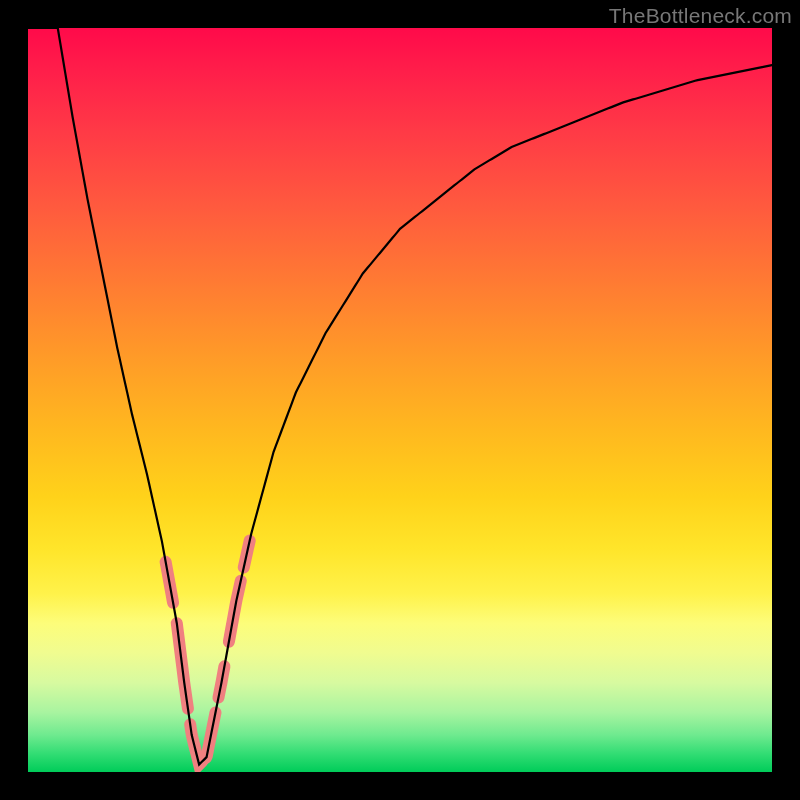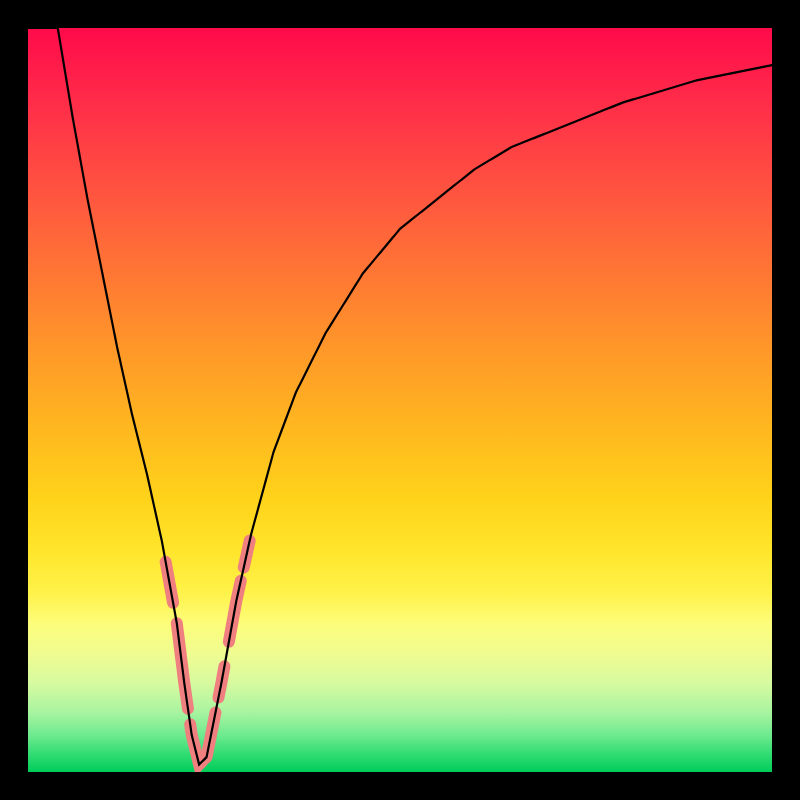--- a/index.html
+++ b/index.html
@@ -98,13 +98,14 @@
           <path class="marker-cap" d="M162.19 696.38 L163.18 703.33 L164.18 708.78 L165.17 712.75 L166.16 716.72 L167.15 720.69 L168.14 724.66 L169.14 728.62 L170.13 732.59 L171.12 736.56 L172.11 735.57 L173.10 734.58 L174.10 733.58 " stroke="#f08080"></path>
           <path class="marker-cap" d="M177.07 730.61 L177.94 729.74 L178.81 727.88 L179.68 723.54 L180.54 719.20 L181.41 714.86 L182.28 710.52 L183.15 706.18 L184.02 701.84 L184.88 697.50 L185.75 693.16 L186.62 688.82 L187.49 684.48 " stroke="#f08080"></path>
           <path class="marker-cap" d="M190.46 669.60 L190.96 667.12 L191.46 664.64 L191.95 662.16 L192.45 659.68 L192.94 657.20 L193.44 654.72 L193.94 651.99 L194.43 649.26 L194.93 646.54 L195.42 643.81 L195.92 641.08 L196.42 638.35 " stroke="#f08080"></path>
           <path class="marker-cap" d="M200.88 613.80 L201.87 608.34 L202.86 602.89 L203.86 597.43 L204.85 591.98 L205.84 586.52 L206.83 581.06 L207.82 575.61 L208.82 570.65 L209.81 566.18 L210.80 561.72 L211.79 557.26 L212.78 552.79 " stroke="#f08080"></path>
           <path class="marker-cap" d="M215.76 539.40 L216.26 537.17 L216.75 534.94 L217.25 532.70 L217.74 530.47 L218.24 528.24 L218.74 526.01 L219.23 523.78 L219.73 521.54 L220.22 519.31 L220.72 517.08 L221.22 514.85 L221.71 512.62 " stroke="#f08080"></path>
         </g>
       <path class="main-curve" d="M0.00 0.00 L2.48 0.00 L4.96 0.00 L7.44 0.00 L9.92 0.00 L12.40 0.00 L14.88 0.00 L17.36 0.00 L19.84 0.00 L22.32 0.00 L24.80 0.00 L27.28 0.00 L29.76 0.00 L32.24 14.88 L34.72 29.76 L37.20 44.64 L39.68 59.52 L42.16 74.40 L44.64 89.28 L47.12 102.92 L49.60 116.56 L52.08 130.20 L54.56 143.84 L57.04 157.48 L59.52 171.12 L62.00 183.52 L64.48 195.92 L66.96 208.32 L69.44 220.72 L71.92 233.12 L74.40 245.52 L76.88 257.92 L79.36 270.32 L81.84 282.72 L84.32 295.12 L86.80 307.52 L89.28 319.92 L91.76 331.08 L94.24 342.24 L96.72 353.40 L99.20 364.56 L101.68 375.72 L104.16 386.88 L106.64 396.80 L109.12 406.72 L111.60 416.64 L114.08 426.56 L116.56 436.48 L119.04 446.40 L121.52 457.56 L124.00 468.72 L126.48 479.88 L128.96 491.04 L131.44 502.20 L133.92 513.36 L136.40 527.00 L138.88 540.64 L141.36 554.28 L143.84 567.92 L146.32 581.56 L148.80 595.20 L151.28 615.04 L153.76 634.88 L156.24 654.72 L158.72 672.08 L161.20 689.44 L163.68 706.80 L166.16 716.72 L168.64 726.64 L171.12 736.56 L173.60 734.08 L176.08 731.60 L178.56 729.12 L181.04 716.72 L183.52 704.32 L186.00 691.92 L188.48 679.52 L190.96 667.12 L193.44 654.72 L195.92 641.08 L198.40 627.44 L200.88 613.80 L203.36 600.16 L205.84 586.52 L208.32 572.88 L210.80 561.72 L213.28 550.56 L215.76 539.40 L218.24 528.24 L220.72 517.08 L223.20 505.92 L225.68 496.83 L228.16 487.73 L230.64 478.64 L233.12 469.55 L235.60 460.45 L238.08 451.36 L240.56 442.27 L243.04 433.17 L245.52 424.08 L248.00 417.47 L250.48 410.85 L252.96 404.24 L255.44 397.63 L257.92 391.01 L260.40 384.40 L262.88 377.79 L265.36 371.17 L267.84 364.56 L270.32 359.60 L272.80 354.64 L275.28 349.68 L277.76 344.72 L280.24 339.76 L282.72 334.80 L285.20 329.84 L287.68 324.88 L290.16 319.92 L292.64 314.96 L295.12 310.00 L297.60 305.04 L300.08 301.07 L302.56 297.10 L305.04 293.14 L307.52 289.17 L310.00 285.20 L312.48 281.23 L314.96 277.26 L317.44 273.30 L319.92 269.33 L322.40 265.36 L324.88 261.39 L327.36 257.42 L329.84 253.46 L332.32 249.49 L334.80 245.52 L337.28 242.54 L339.76 239.57 L342.24 236.59 L344.72 233.62 L347.20 230.64 L349.68 227.66 L352.16 224.69 L354.64 221.71 L357.12 218.74 L359.60 215.76 L362.08 212.78 L364.56 209.81 L367.04 206.83 L369.52 203.86 L372.00 200.88 L374.48 198.90 L376.96 196.91 L379.44 194.93 L381.92 192.94 L384.40 190.96 L386.88 188.98 L389.36 186.99 L391.84 185.01 L394.32 183.02 L396.80 181.04 L399.28 179.06 L401.76 177.07 L404.24 175.09 L406.72 173.10 L409.20 171.12 L411.68 169.14 L414.16 167.15 L416.64 165.17 L419.12 163.18 L421.60 161.20 L424.08 159.22 L426.56 157.23 L429.04 155.25 L431.52 153.26 L434.00 151.28 L436.48 149.30 L438.96 147.31 L441.44 145.33 L443.92 143.34 L446.40 141.36 L448.88 139.87 L451.36 138.38 L453.84 136.90 L456.32 135.41 L458.80 133.92 L461.28 132.43 L463.76 130.94 L466.24 129.46 L468.72 127.97 L471.20 126.48 L473.68 124.99 L476.16 123.50 L478.64 122.02 L481.12 120.53 L483.60 119.04 L486.08 118.05 L488.56 117.06 L491.04 116.06 L493.52 115.07 L496.00 114.08 L498.48 113.09 L500.96 112.10 L503.44 111.10 L505.92 110.11 L508.40 109.12 L510.88 108.13 L513.36 107.14 L515.84 106.14 L518.32 105.15 L520.80 104.16 L523.28 103.17 L525.76 102.18 L528.24 101.18 L530.72 100.19 L533.20 99.20 L535.68 98.21 L538.16 97.22 L540.64 96.22 L543.12 95.23 L545.60 94.24 L548.08 93.25 L550.56 92.26 L553.04 91.26 L555.52 90.27 L558.00 89.28 L560.48 88.29 L562.96 87.30 L565.44 86.30 L567.92 85.31 L570.40 84.32 L572.88 83.33 L575.36 82.34 L577.84 81.34 L580.32 80.35 L582.80 79.36 L585.28 78.37 L587.76 77.38 L590.24 76.38 L592.72 75.39 L595.20 74.40 L597.68 73.66 L600.16 72.91 L602.64 72.17 L605.12 71.42 L607.60 70.68 L610.08 69.94 L612.56 69.19 L615.04 68.45 L617.52 67.70 L620.00 66.96 L622.48 66.22 L624.96 65.47 L627.44 64.73 L629.92 63.98 L632.40 63.24 L634.88 62.50 L637.36 61.75 L639.84 61.01 L642.32 60.26 L644.80 59.52 L647.28 58.78 L649.76 58.03 L652.24 57.29 L654.72 56.54 L657.20 55.80 L659.68 55.06 L662.16 54.31 L664.64 53.57 L667.12 52.82 L669.60 52.08 L672.08 51.58 L674.56 51.09 L677.04 50.59 L679.52 50.10 L682.00 49.60 L684.48 49.10 L686.96 48.61 L689.44 48.11 L691.92 47.62 L694.40 47.12 L696.88 46.62 L699.36 46.13 L701.84 45.63 L704.32 45.14 L706.80 44.64 L709.28 44.14 L711.76 43.65 L714.24 43.15 L716.72 42.66 L719.20 42.16 L721.68 41.66 L724.16 41.17 L726.64 40.67 L729.12 40.18 L731.60 39.68 L734.08 39.18 L736.56 38.69 L739.04 38.19 L741.52 37.70 L744.00 37.20 "></path>
     </svg>
   </div>
 
+  <div class="watermark">TheBottleneck.com</div>
 </div>
 
 </body></html>

